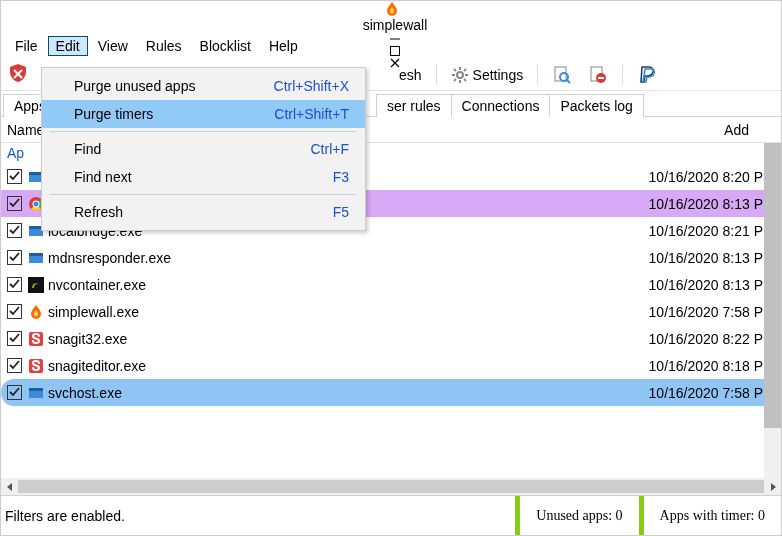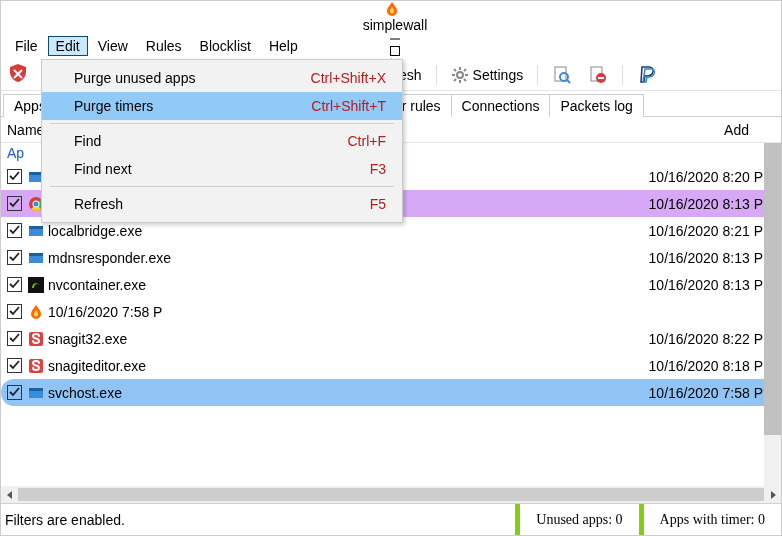--- a/index.html
+++ b/index.html
@@ -4,24 +4,24 @@
 <style>
 * { box-sizing: border-box; margin: 0; padding: 0; font-family: "Segoe UI", Tahoma, sans-serif; font-size: 14px; }
 body { width: 782px; height: 536px; background: #fff; border: 1px solid #ccc; display: flex; flex-direction: column; overflow: hidden; }
 .titlebar { height: 32px; display: flex; align-items: center; padding-left: 8px; flex-direction: column; }
 .titlebar .icon { width: 16px; height: 16px; margin-right: 6px; }
 .titlebar .spacer { flex: 1; }
 .titlebar .winbtn { width: 46px; height: 32px; display: flex; align-items: center; justify-content: center; }
 .menubar { height: 26px; display: flex; align-items: center; padding: 0 6px; gap: 2px; position: relative; }
 .menubar .mitem { padding: 2px 8px; }
 .menubar .mitem.open { background: #cce8ff; border: 1px solid #0c4a6e; padding: 1px 7px; }
-.dropdown { position: absolute; top: 26px; left: 40px; width: 362px; background: #f2f2f2; border: 1px solid #ccc; box-shadow: 2px 2px 4px rgba(0,0,0,0.2); z-index: 100; padding: 4px 0; }
+.dropdown { position: absolute; top: 34px; left: 40px; width: 325px; background: #f2f2f2; border: 1px solid #ccc; box-shadow: 2px 2px 4px rgba(0,0,0,0.2); z-index: 100; padding: 4px 0; }
 .dropdown .drow { display: flex; align-items: center; height: 28px; padding: 0 16px 0 32px; }
 .dropdown .drow.hl { background: #91c9f7; }
-.dropdown .drow .dsc { margin-left: auto; color: #b91c1c; }
+.dropdown .drow .dsc { margin-left: auto; color: #1d4ed8; }
 .dropdown hr { border: none; border-top: 1px solid #d0d0d0; margin: 3px 8px; }
 .toolbar { height: 32px; display: flex; align-items: center; padding: 0 6px; gap: 8px; border-bottom: 1px solid #e5e5e5; }
 .toolbar .tbtn { display: flex; align-items: center; gap: 4px; padding: 2px 4px; }
 .toolbar .sep { width: 1px; height: 20px; background: #ddd; margin: 0 2px; }
 .tabs { height: 26px; display: flex; align-items: flex-end; padding: 0 2px; border-bottom: 1px solid #d0d0d0; }
 .tabs .tab { padding: 3px 10px; border: 1px solid #d0d0d0; border-bottom: none; margin-right: -1px; background: #fff; position: relative; top: 1px; }
 .header { height: 26px; display: flex; align-items: center; border-bottom: 1px solid #e5e5e5; font-weight: normal; }
 .header .hname { padding-left: 6px; flex: 1; }
 .header .hadd { padding-right: 32px; margin-left: 48px; }
 .group { padding: 2px 6px; color: #1a58d6; }
@@ -32,21 +32,21 @@
 .row .ficon { width: 16px; height: 16px; margin-right: 4px; }
 .row .fname { flex: 1; }
 .row .fdate { padding-right: 18px; white-space: nowrap; }
 .row.sel-purple { background: #d6a8f5; }
 .row.sel-blue { background: #8fc4f5; border-radius: 13px; }
 .vscroll { position: absolute; right: 0; top: 0; bottom: 0; width: 17px; background: #f0f0f0; }
 .vscroll .thumb { background: #c0c0c0; }
 .hscroll { height: 17px; display: flex; background: #f0f0f0; }
 .hscroll .arrow { width: 17px; display: flex; align-items: center; justify-content: center; }
 .hscroll .track { flex: 1; background: #cdcdcd; margin:2px 0;}
-.statusbar { height: 32px; display: flex; align-items: center; border-top: 1px solid #d0d0d0; font-size: 13px; }
+.statusbar { height: 40px; display: flex; align-items: center; border-top: 1px solid #d0d0d0; font-size: 13px; }
 .statusbar .sleft { padding-left: 4px; flex: 1; }
 .statusbar .spart { padding: 0 16px; border-left: 5px solid #84cc16; height: 100%; display: flex; align-items: center; font-family: Liberation Serif, serif; }
 </style>
 </head>
 <body>
 
 <div class="titlebar">
   <span class="icon">
     <svg viewBox="0 0 16 16">
         <path d="M8 1 C5 5 3 7 3 10 a5 5 0 0 0 10 0 C13 7 11 5 8 1 Z" fill="#ff6a00"></path>
@@ -245,20 +245,21 @@
       <div class="row">
         <span class="chk">
           <svg viewBox="0 0 11 11">
             <path d="M1 5 L4 8 L10 1" fill="none" stroke="#222" stroke-width="1.8"></path>
           </svg>
         </span>
         <span class="ficon"><svg viewBox="0 0 16 16">
             <path d="M8 1 C5 5 3 7 3 10 a5 5 0 0 0 10 0 C13 7 11 5 8 1 Z" fill="#ff6a00"></path>
             <path d="M8 6 C6.5 8 6 9 6 10.5 a2 2 0 0 0 4 0 C10 9 9.5 8 8 6 Z" fill="#ffd35c"></path>
           </svg></span>
+        <span class="fname">simplewall.exe</span>
         <span class="fdate">10/16/2020 7:58 P</span>
       </div>
       <div class="row">
         <span class="chk">
           <svg viewBox="0 0 11 11">
             <path d="M1 5 L4 8 L10 1" fill="none" stroke="#222" stroke-width="1.8"></path>
           </svg>
         </span>
         <span class="ficon"><svg viewBox="0 0 16 16">
             <rect x="1" y="1" width="14" height="14" rx="2" fill="#e0423f"></rect>

